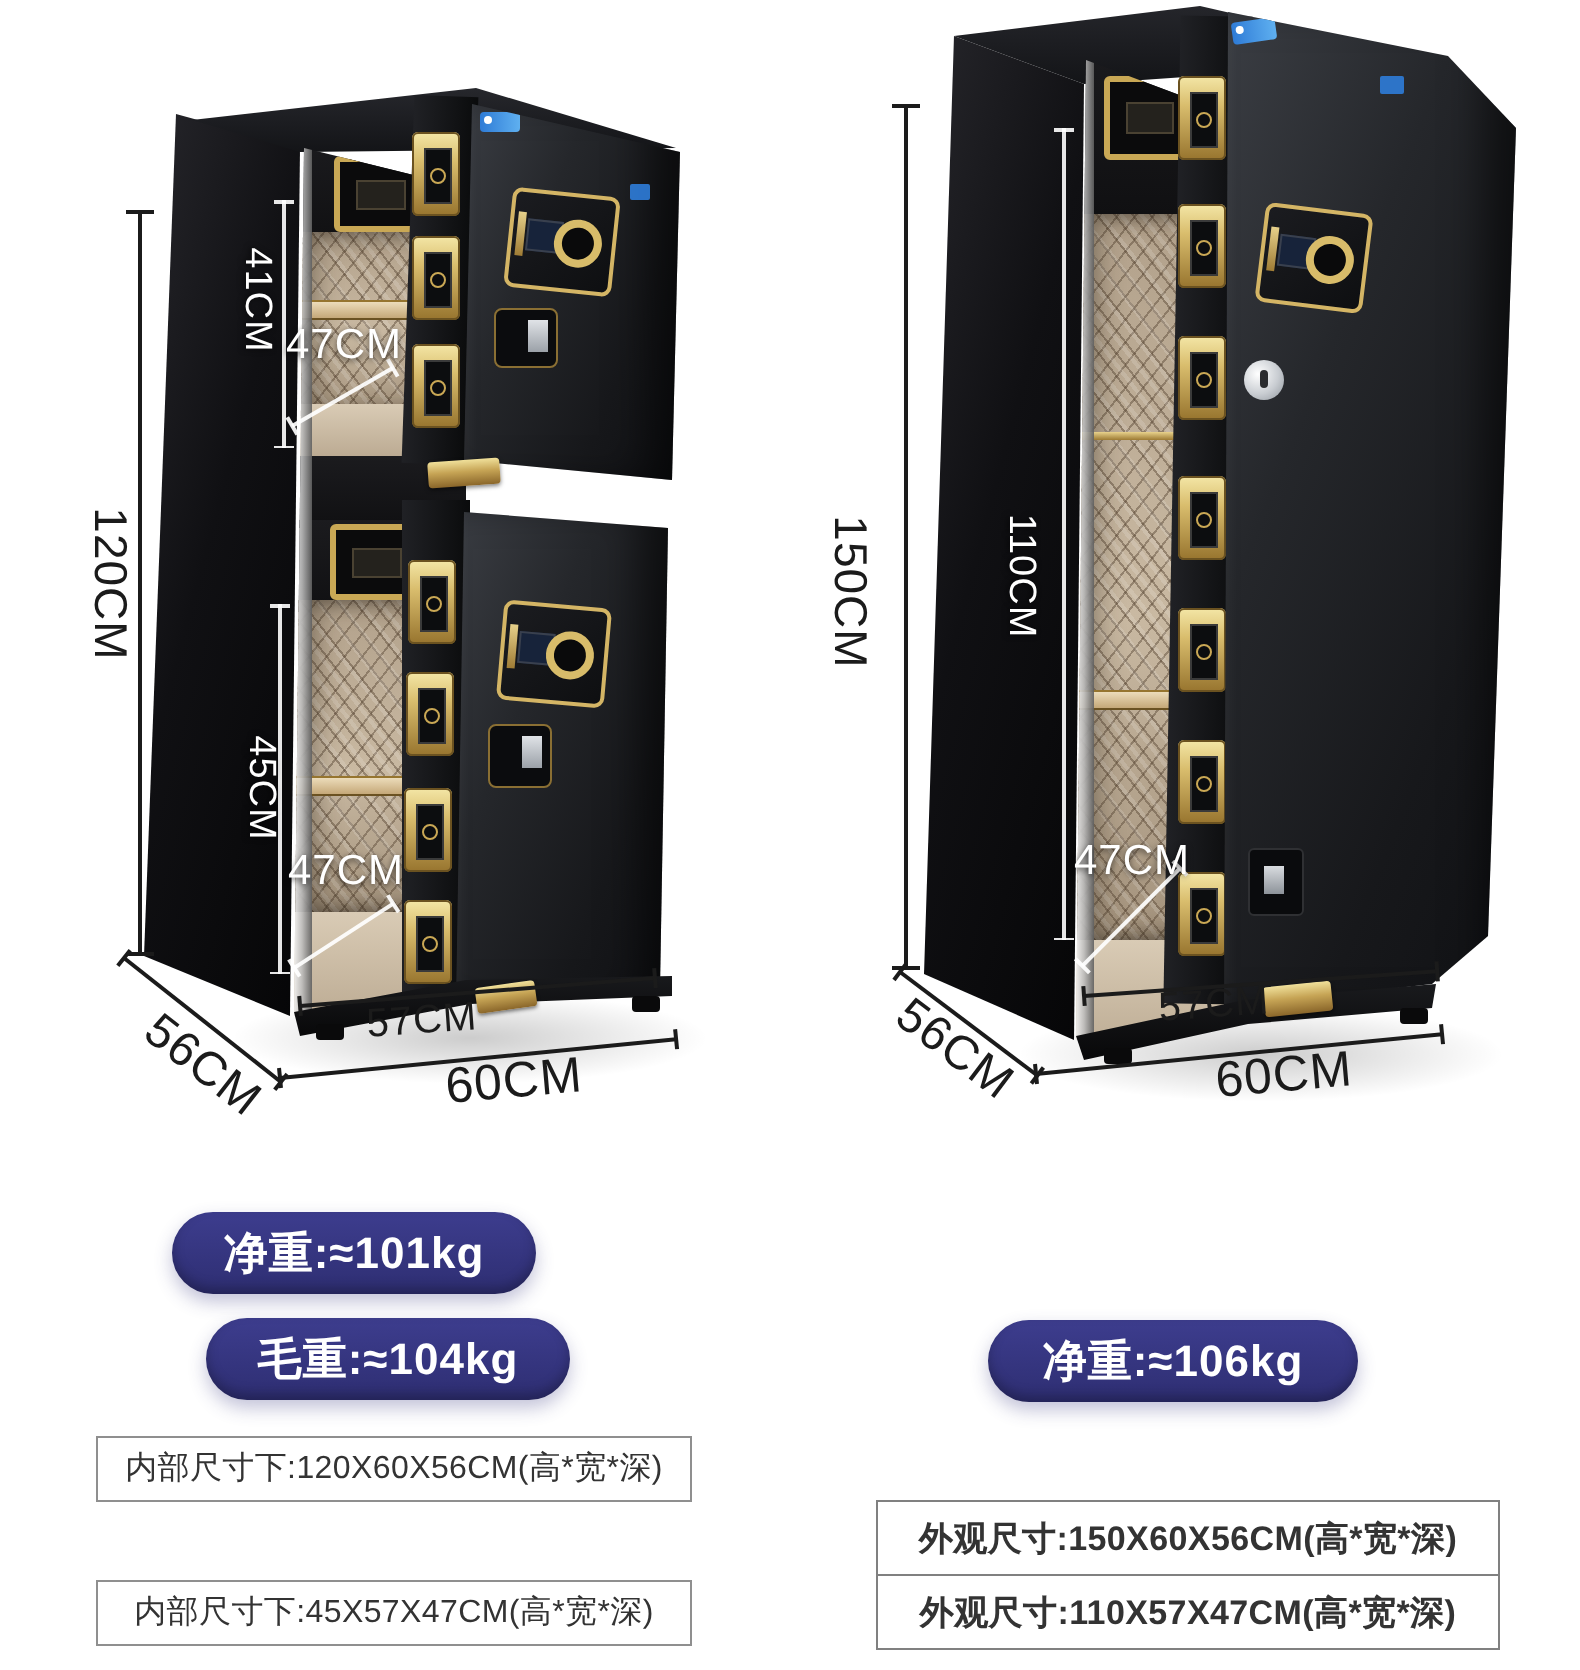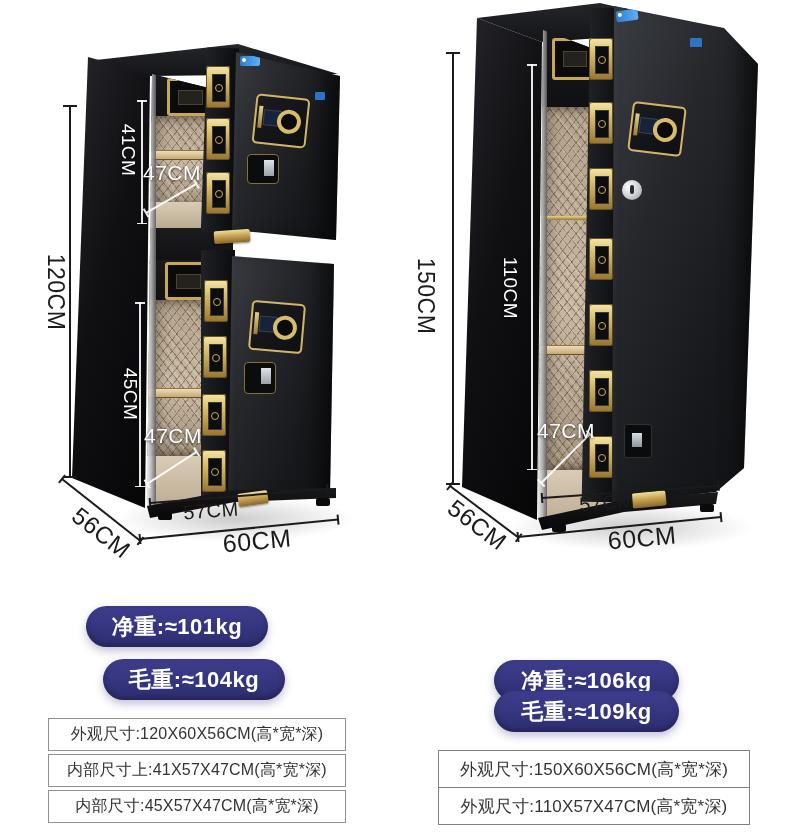--- a/index.html
+++ b/index.html
@@ -68,21 +68,21 @@
   .vline.ticked::before{top:0;} .vline.ticked::after{bottom:0;}
   .vline.light.ticked::before,.vline.light.ticked::after{left:-4px;width:10px;height:1.5px;}
   
   .badge{position:absolute;width:182px;height:41px;border-radius:21px;
     background:linear-gradient(180deg,#3d3d8e,#2e2e72);
     box-shadow:0 4px 9px rgba(53,53,127,.30), inset 0 -3px 6px rgba(0,0,0,.25);
     color:#ffffff;font-weight:bold;font-size:22px;display:flex;align-items:center;justify-content:center;letter-spacing:.5px;}
   .spec-row{position:absolute;border:1px solid #8f8f8f;background:#ffffff;color:#333333;
     display:flex;align-items:center;justify-content:center;font-size:16px;letter-spacing:.2px;}
   .spec-box{position:absolute;border:1px solid #808080;background:#ffffff;color:#333333;}
-  .spec-box .row{height:36px;display:flex;align-items:center;justify-content:center;font-size:17px;letter-spacing:.2px;}
+  .spec-box .row{height:36px;display:flex;align-items:center;justify-content:center;font-size:17px;letter-spacing:.2px;font-weight:bold;}
   .spec-box .row:first-child{border-bottom:1px solid #808080;}
 </style>
 </head>
 <body>
 
 <div class="stage">
 
   <div>
     <div class="shadow" style="left:115px;top:496px;width:240px;height:46px"></div>
 
@@ -234,25 +234,23 @@
     <div class="dline ticked" style="left:450px;top:485px;width:86px;transform:rotate(37deg)"></div>
     <div class="dim-label" style="left:477px;top:525px;font-size:24px;transform:translate(-50%,-50%) rotate(37deg)">56CM</div>
 
     <div class="dline ticked" style="left:518px;top:536px;width:204px;transform:rotate(-5.6deg)"></div>
     <div class="dim-label" style="left:642px;top:538px;font-size:25px;transform:translate(-50%,-50%) rotate(-5deg)">60CM</div>
   </div>
 
   <div class="badge" style="left:86px;top:606px">净重:≈101kg</div>
   <div class="badge" style="left:103px;top:659px">毛重:≈104kg</div>
 
-  <div class="spec-row" style="left:48px;top:718px;width:296px;height:31px">外观尺寸:120X60X56CM(高*宽*深)</div>
-  <div class="spec-row" style="left:48px;top:754px;width:296px;height:31px">内部尺寸上:41X57X47CM(高*宽*深)</div>
-  <div class="spec-row" style="left:48px;top:790px;width:296px;height:31px">内部尺寸:45X57X47CM(高*宽*深)</div>
+  <div class="spec-row" style="left:48px;top:718px;width:296px;height:31px">内部尺寸下:120X60X56CM(高*宽*深)</div>
+  <div class="spec-row" style="left:48px;top:790px;width:296px;height:31px">内部尺寸下:45X57X47CM(高*宽*深)</div>
 
   <div class="badge" style="left:494px;top:660px;width:185px">净重:≈106kg</div>
-  <div class="badge" style="left:494px;top:691px;width:185px">毛重:≈109kg</div>
 
   <div class="spec-box" style="left:438px;top:750px;width:310px">
     <div class="row">外观尺寸:150X60X56CM(高*宽*深)</div>
     <div class="row">外观尺寸:110X57X47CM(高*宽*深)</div>
   </div>
 
 </div>
 
 </body></html>

